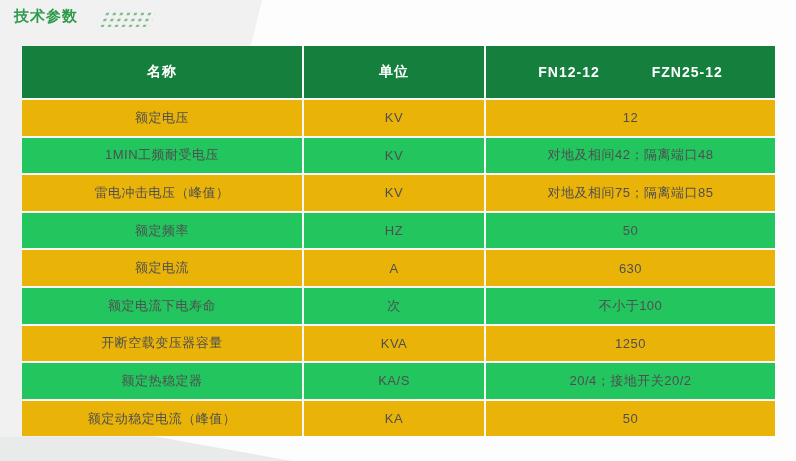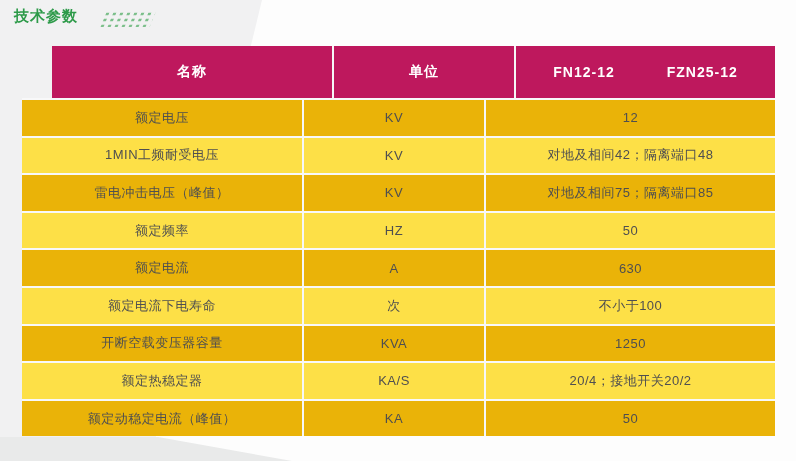--- a/index.html
+++ b/index.html
@@ -45,34 +45,34 @@
   .c3{flex:1;border-left:2px solid #f6f7f7;}
   .tr{
     display:flex;height:37.6px;align-items:stretch;
     border-top:2px solid #f8f8f9;box-sizing:border-box;
   }
   .tr .cell{
     display:flex;align-items:center;justify-content:center;
     font-size:13px;color:#4f4f50;letter-spacing:0.5px;
   }
   .row-light .cell{background:#eab308;}
-  .row-dark  .cell{background:#fde047;}
+  .row-dark  .cell{background:#22c55e;}
   .model-pair{display:flex;gap:52px;justify-content:center;align-items:center;width:100%;}
 </style>
 </head>
 <body>
 
 <div class="bg-white-diag"></div>
 <div class="bg-bottom-wedge"></div>
 
 <div class="page-title" style="color: rgb(45, 154, 73);">技术参数</div>
 <div class="title-dots"></div>
 
 <div class="spec-table">
-  <div class="thead" style="background:#be185d;margin-left:30px;">
+  <div class="thead" style="background:#15803d;">
     <div class="cell c1">名称</div>
     <div class="cell c2">单位</div>
     <div class="cell c3">
       <div class="model-pair">
         <span>FN12-12</span>
         <span>FZN25-12</span>
       </div>
     </div>
   </div>
 

